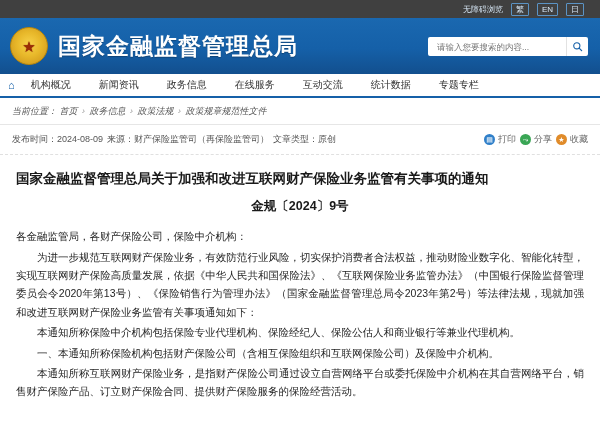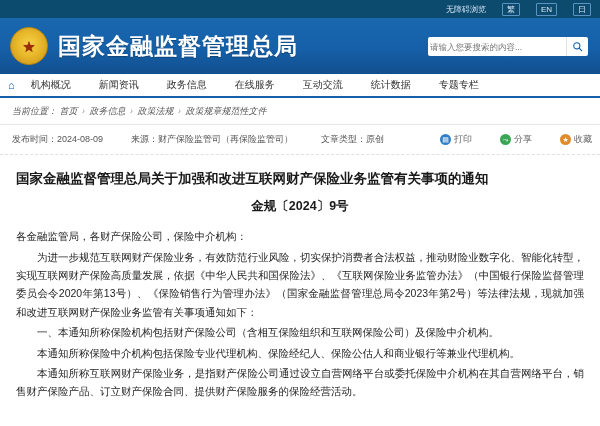--- a/index.html
+++ b/index.html
@@ -9,28 +9,27 @@
     height: 426px;
     font-family: "Liberation Sans", sans-serif;
     background: #ffffff;
     overflow: hidden;
     color: #222;
   }
 
   
   .topbar {
     height: 18px;
-    background: #0c4a6e;
+    background: #404040;
     display: flex;
     align-items: center;
     justify-content: flex-end;
-    padding-right: 9px;
+    padding-right: 16px;
     font-size: 8px;
     color: #d7e7f6;
-    gap: 8px;
   }
   .topbar .tb-item { margin-left: 8px; white-space: nowrap; }
   .topbar .tb-box {
     border: 1px solid #5b93c4;
     padding: 0 4px;
     line-height: 11px;
     border-radius: 1px;
   }
 
   
@@ -70,21 +69,21 @@
     width: 160px; height: 19px;
     background: #fff;
     border-radius: 2px;
     display: flex; align-items: center;
   }
   .searchbox input {
     border: 0; outline: 0;
     flex: 1 1 auto;
     height: 100%;
     font-size: 8.5px;
-    padding: 0 2px;
+    padding: 0 9px;
     color: #555;
     font-family: "Liberation Sans", sans-serif;
     background: transparent;
   }
   .searchbox .sbtn {
     width: 22px; height: 100%;
     display: flex; align-items: center; justify-content: center;
     color: #1560a8;
     border-left: 1px solid #e2e2e2;
   }
@@ -123,21 +122,21 @@
   .crumb .sep { color: #999; margin: 0 2px; }
 
   
   .meta {
     display: flex;
     align-items: center;
     font-size: 9px;
     color: #555;
     padding: 8px 12px 8px 12px;
     border-bottom: 1px dashed #e0e0e0;
-    gap: 28px;
+    gap: 4px;
   }
   .meta .m-item { white-space: nowrap; }
   .meta .spacer { flex: 1 1 auto; }
   .meta .act {
     display: inline-flex; align-items: center; gap: 3px;
     color: #666; white-space: nowrap;
   }
   .meta .act .dot {
     width: 11px; height: 11px; border-radius: 50%;
     background: #2f7fc9;
@@ -247,16 +246,16 @@
     <span>收藏</span>
   </span>
 </div>
 
 <div class="article">
   <h1 class="doc-title">国家金融监督管理总局关于加强和改进互联网财产保险业务监管有关事项的通知</h1>
   <div class="doc-number">金规〔2024〕9号</div>
 
   <p class="para">各金融监管局，各财产保险公司，保险中介机构：</p>
   <p class="para indent">为进一步规范互联网财产保险业务，有效防范行业风险，切实保护消费者合法权益，推动财险业数字化、智能化转型，实现互联网财产保险高质量发展，依据《中华人民共和国保险法》、《互联网保险业务监管办法》（中国银行保险监督管理委员会令2020年第13号）、《保险销售行为管理办法》（国家金融监督管理总局令2023年第2号）等法律法规，现就加强和改进互联网财产保险业务监管有关事项通知如下：</p>
+  <p class="para indent">本通知所称保险中介机构包括保险专业代理机构、保险经纪人、保险公估人和商业银行等兼业代理机构。</p>
   <p class="para indent">一、本通知所称保险机构包括财产保险公司（含相互保险组织和互联网保险公司）及保险中介机构。</p>
-  <p class="para indent">本通知所称保险中介机构包括保险专业代理机构、保险经纪人、保险公估人和商业银行等兼业代理机构。</p>
   <p class="para indent">本通知所称互联网财产保险业务，是指财产保险公司通过设立自营网络平台或委托保险中介机构在其自营网络平台，销售财产保险产品、订立财产保险合同、提供财产保险服务的保险经营活动。</p>
 </div>
 
 </body></html>

